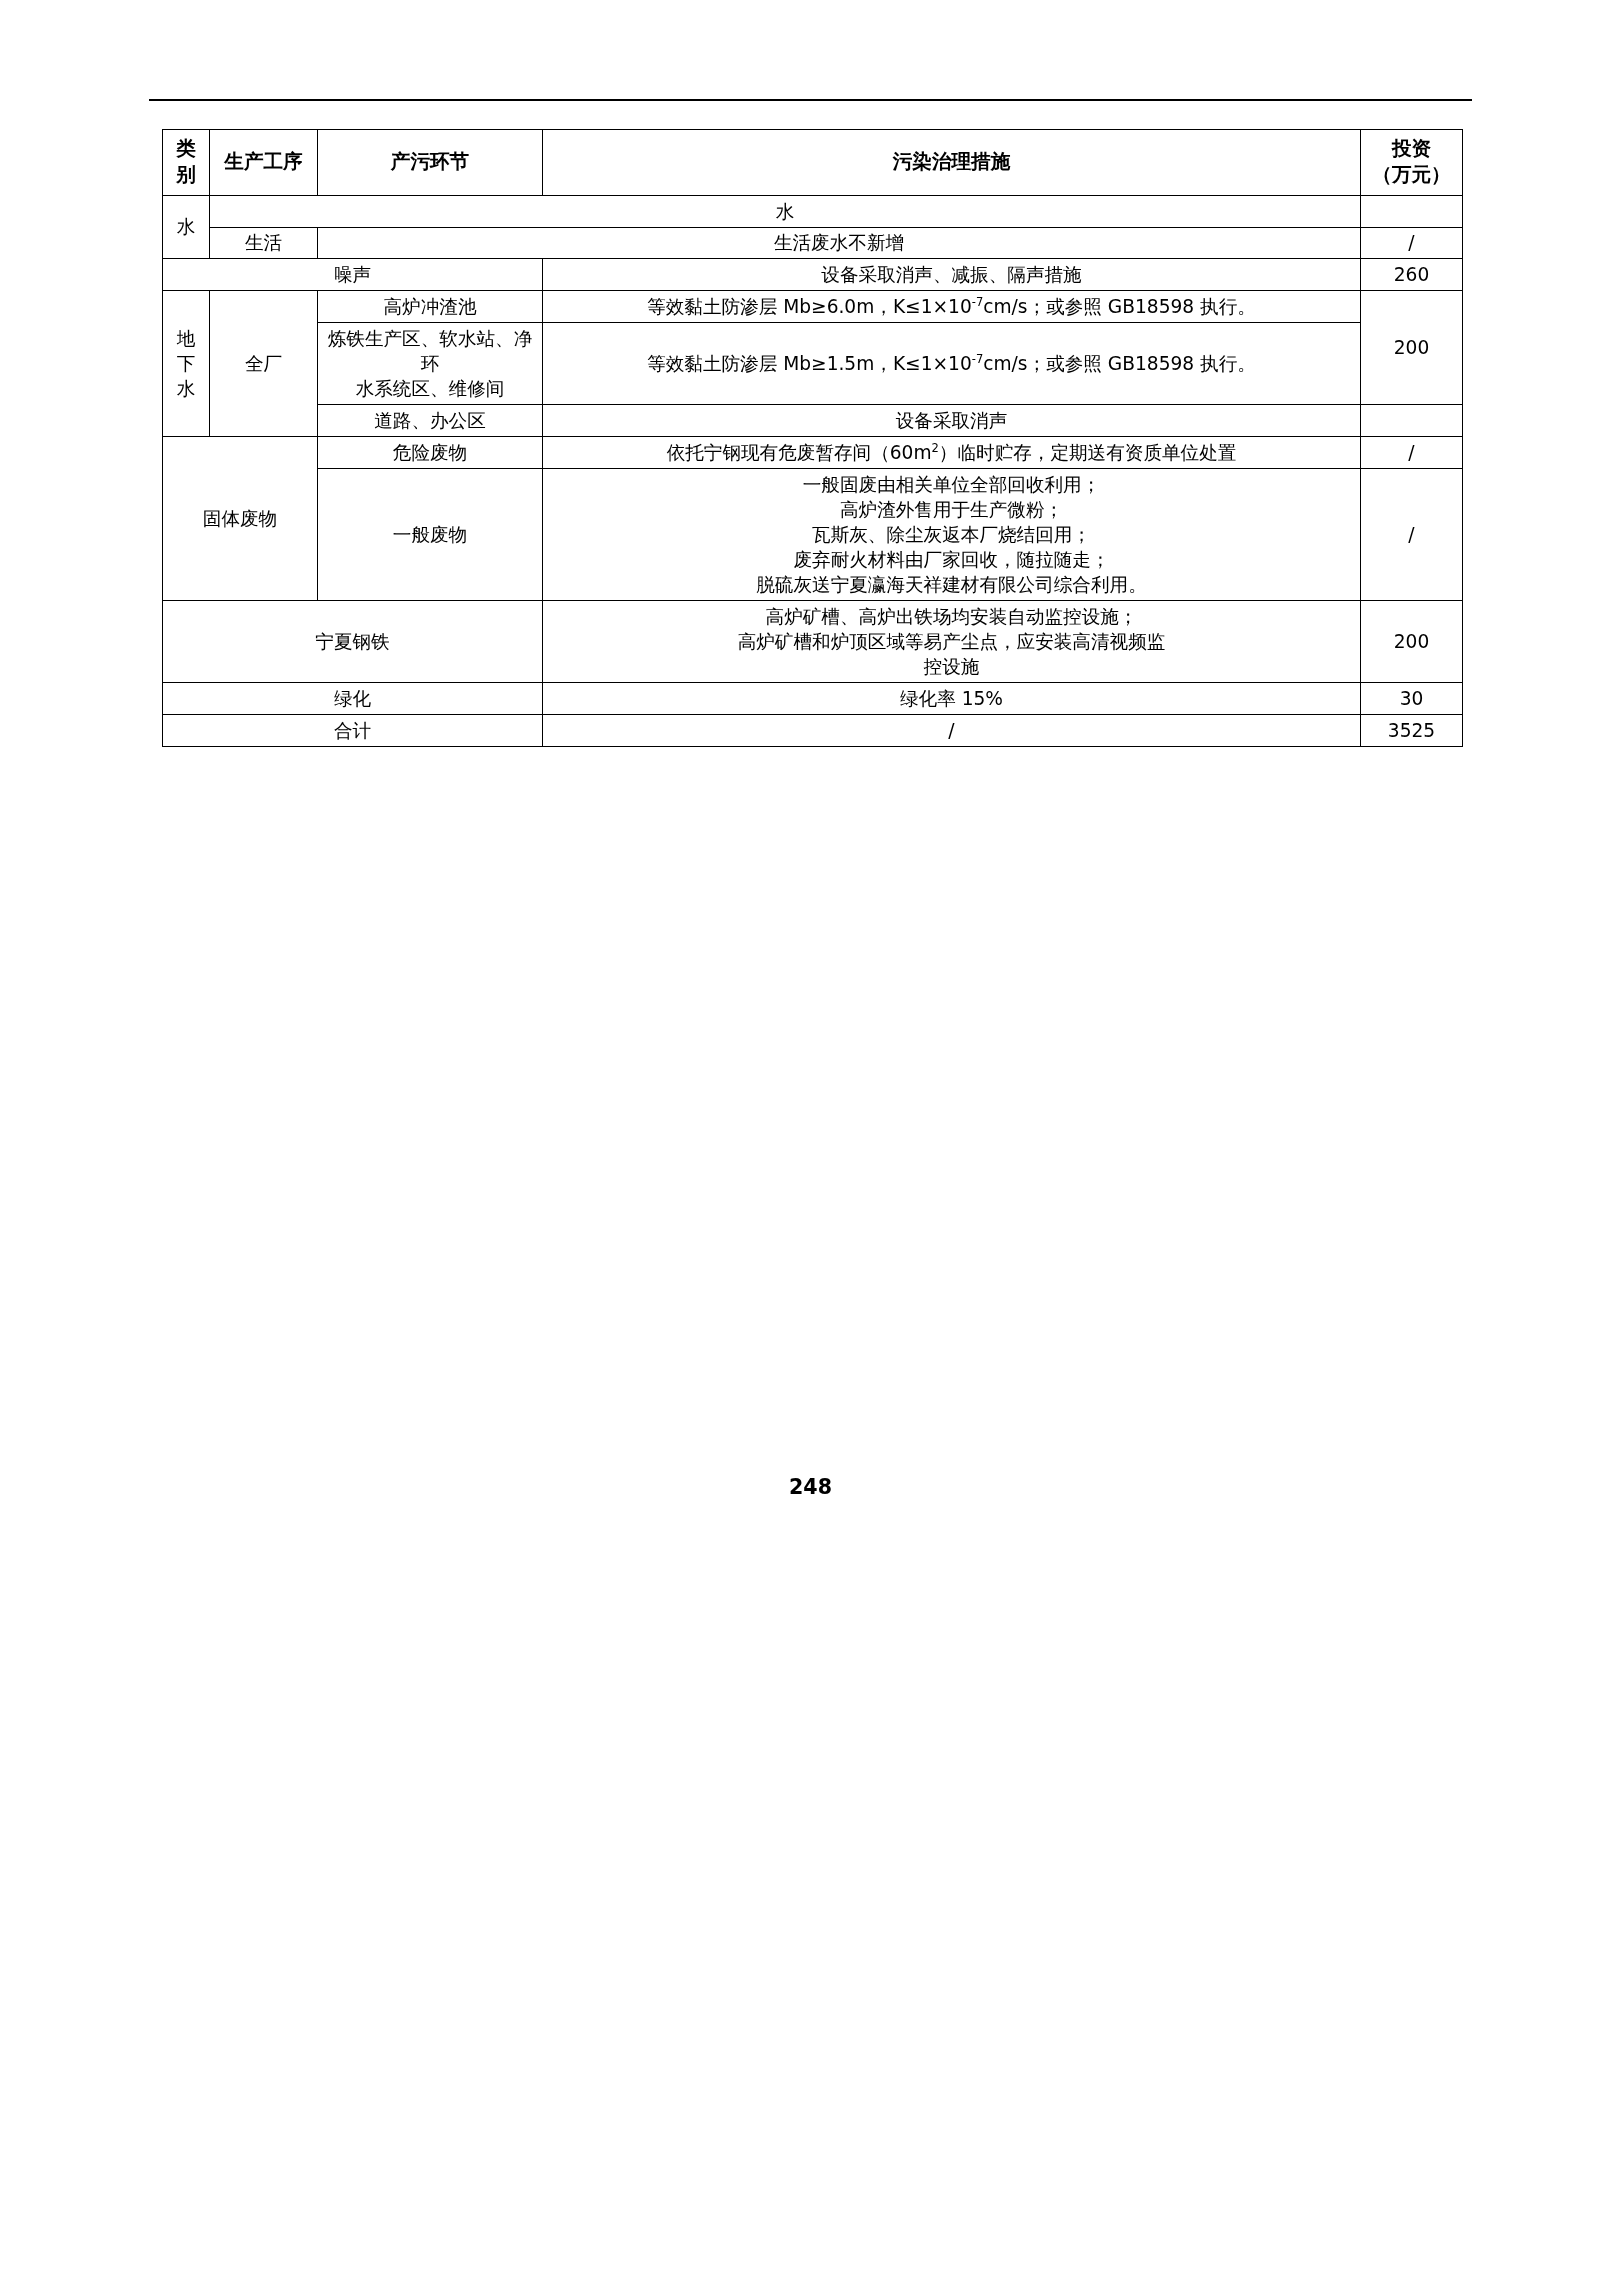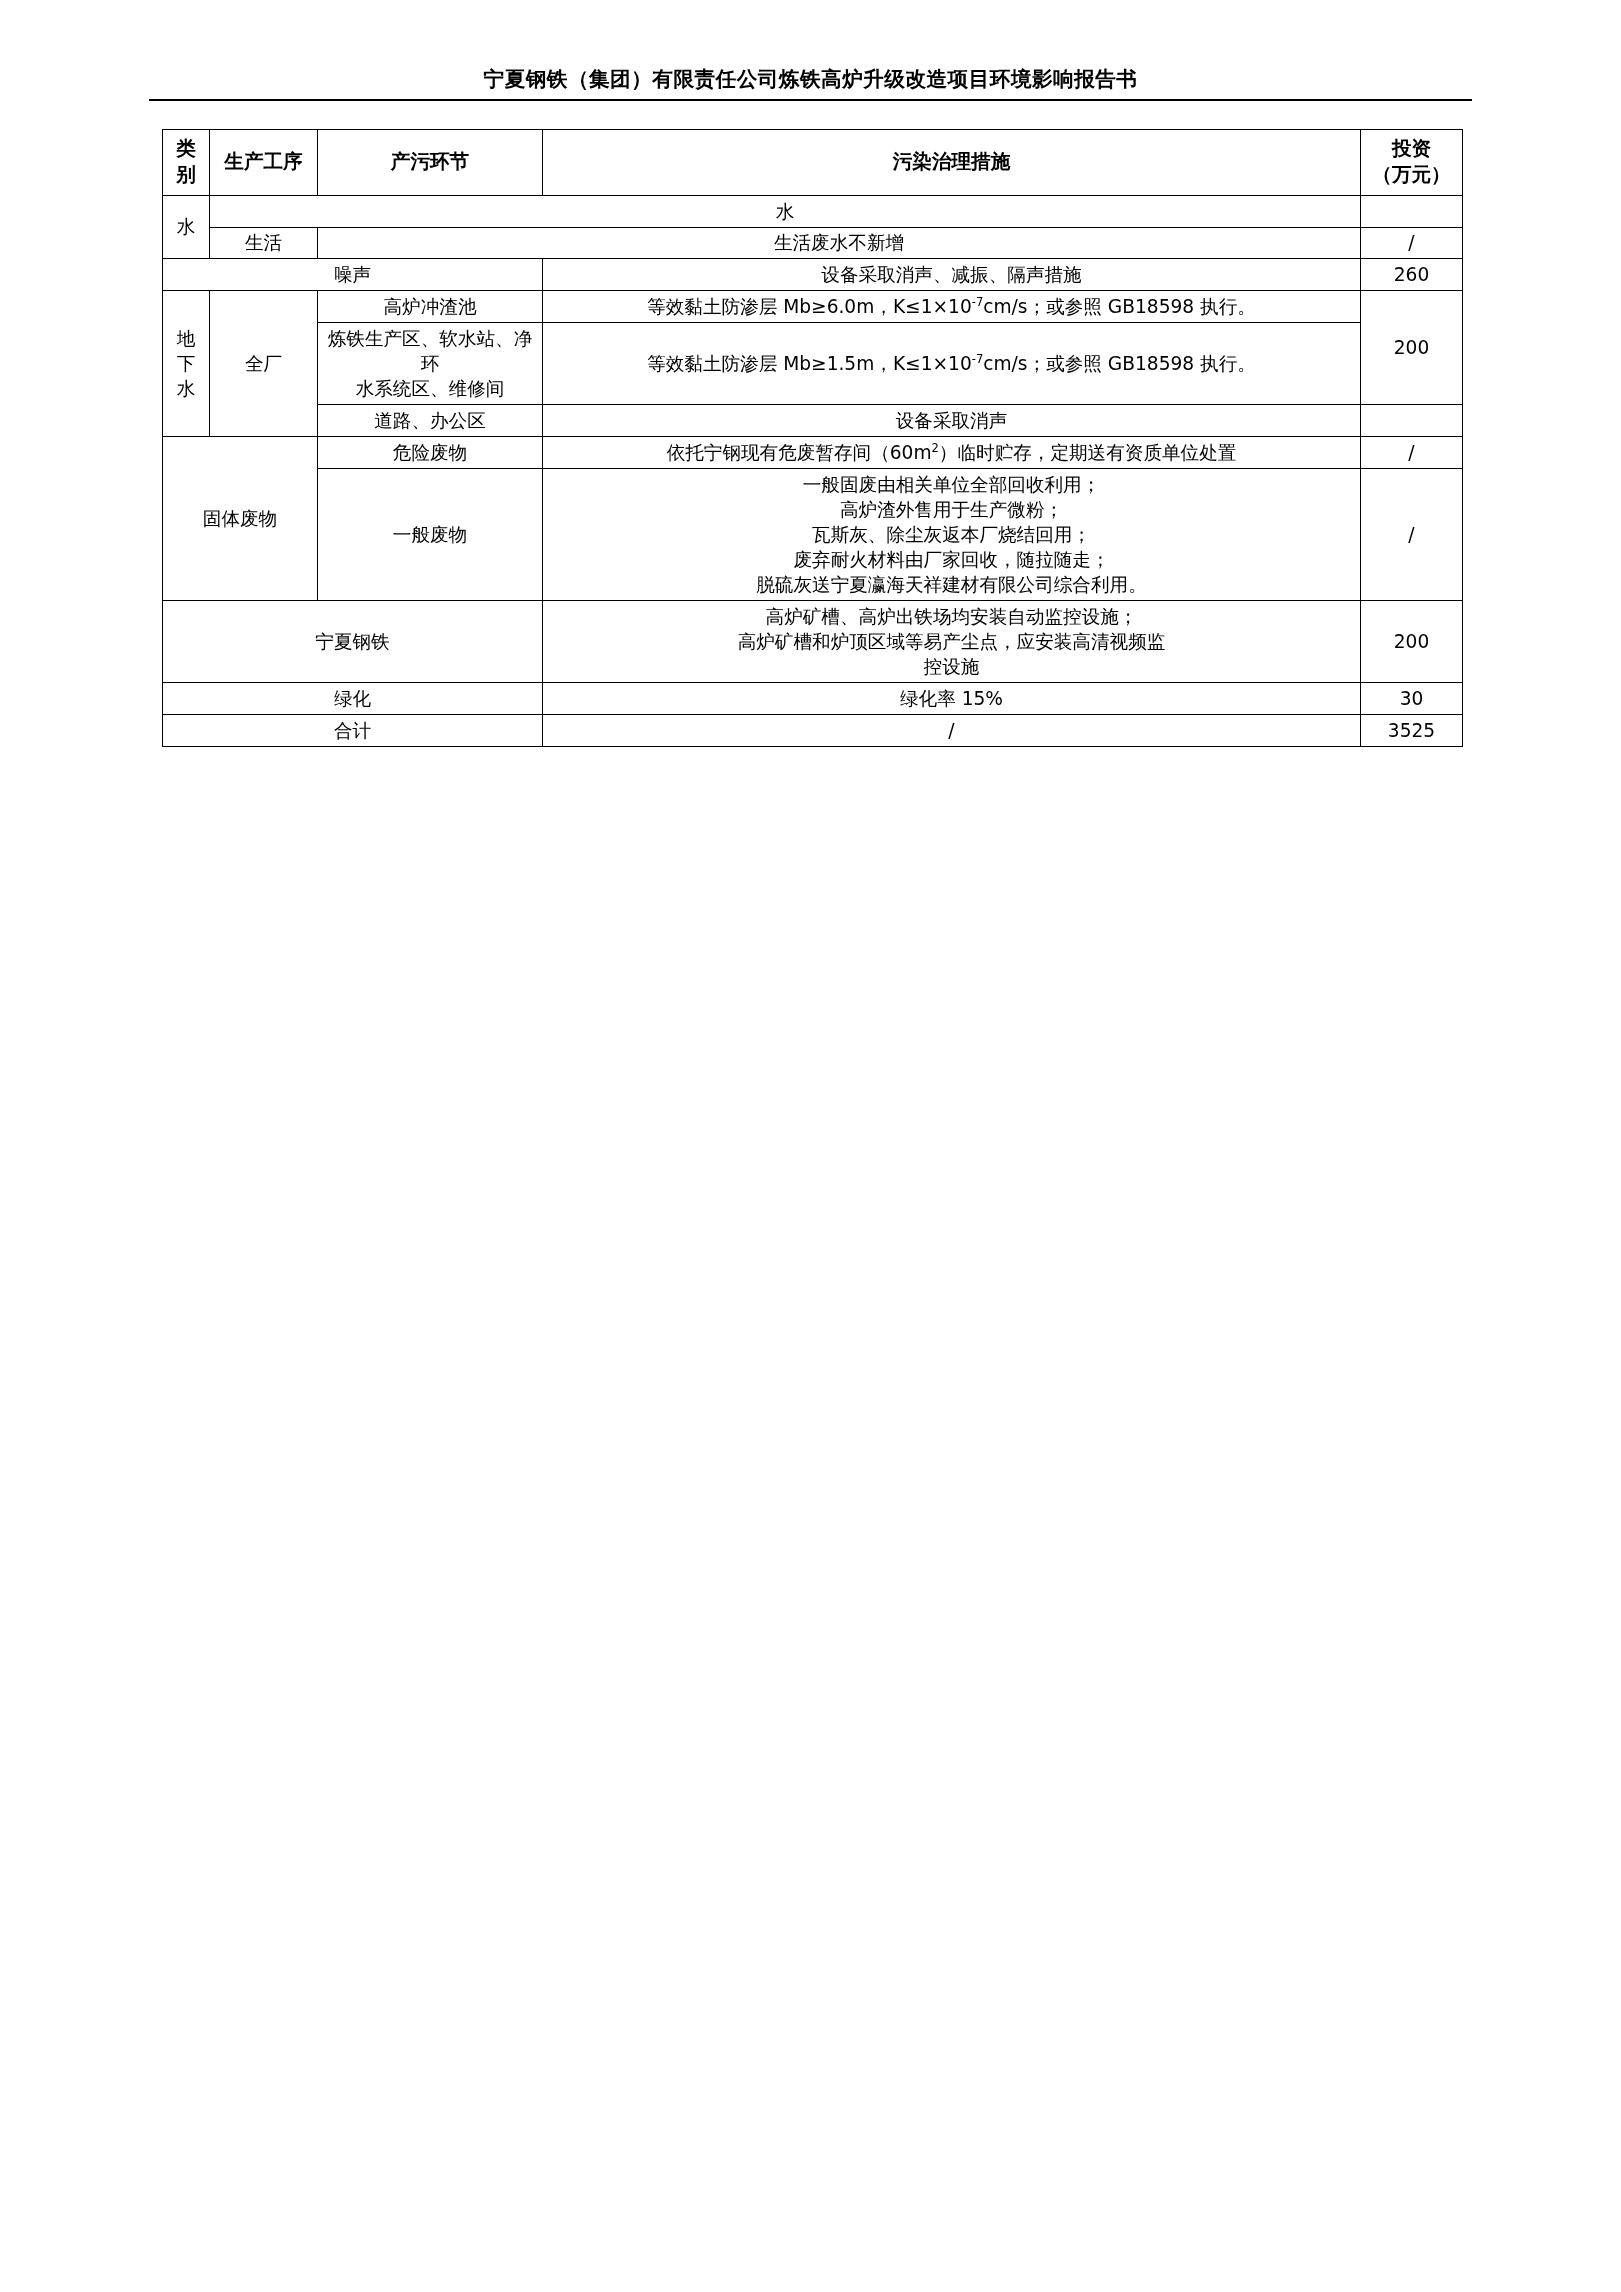--- a/index.html
+++ b/index.html
@@ -97,23 +97,20 @@
     font-family: "DejaVu Sans", sans-serif;
     font-weight: bold;
     font-size: 20.6px;
   }
 </style>
 </head>
 <body>
 
 <div class="page">
 
-  <div class="header">
-    <div class="header-title">宁夏钢铁（集团）有限责任公司炼铁高炉升级改造项目环境影响报告书</div>
-  </div>
   <div class="header-rule"></div>
 
   <div class="table-wrap">
     <table class="main">
       <colgroup>
         <col class="c-cat">
         <col class="c-proc">
         <col class="c-link">
         <col class="c-meas">
         <col class="c-inv">
@@ -196,15 +193,16 @@
 
         <tr>
           <td colspan="3">合计</td>
           <td>/</td>
           <td>3525</td>
         </tr>
       </tbody>
     </table>
   </div>
 
+  <div class="page-number">248</div>
 
 </div>
 
 
 </body></html>

